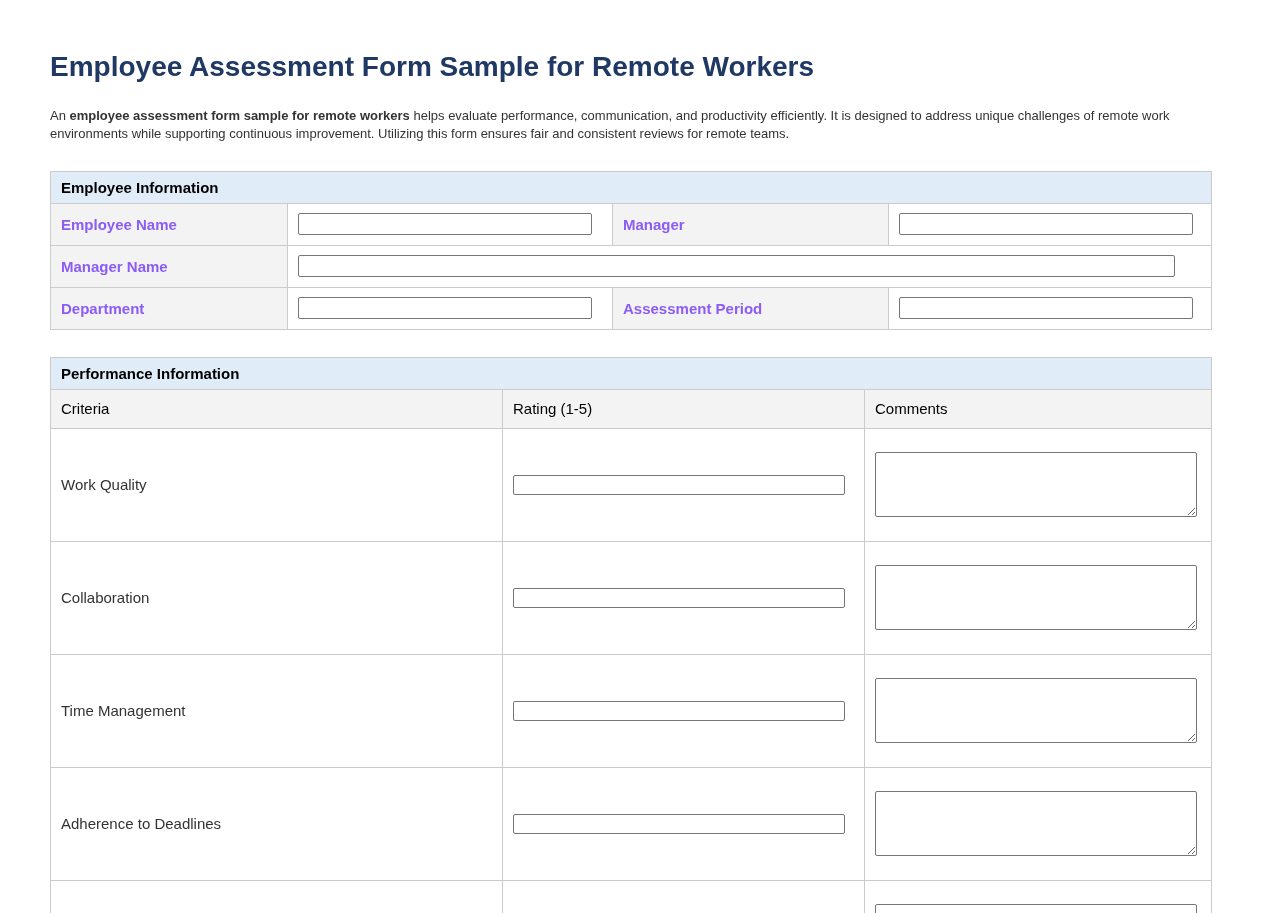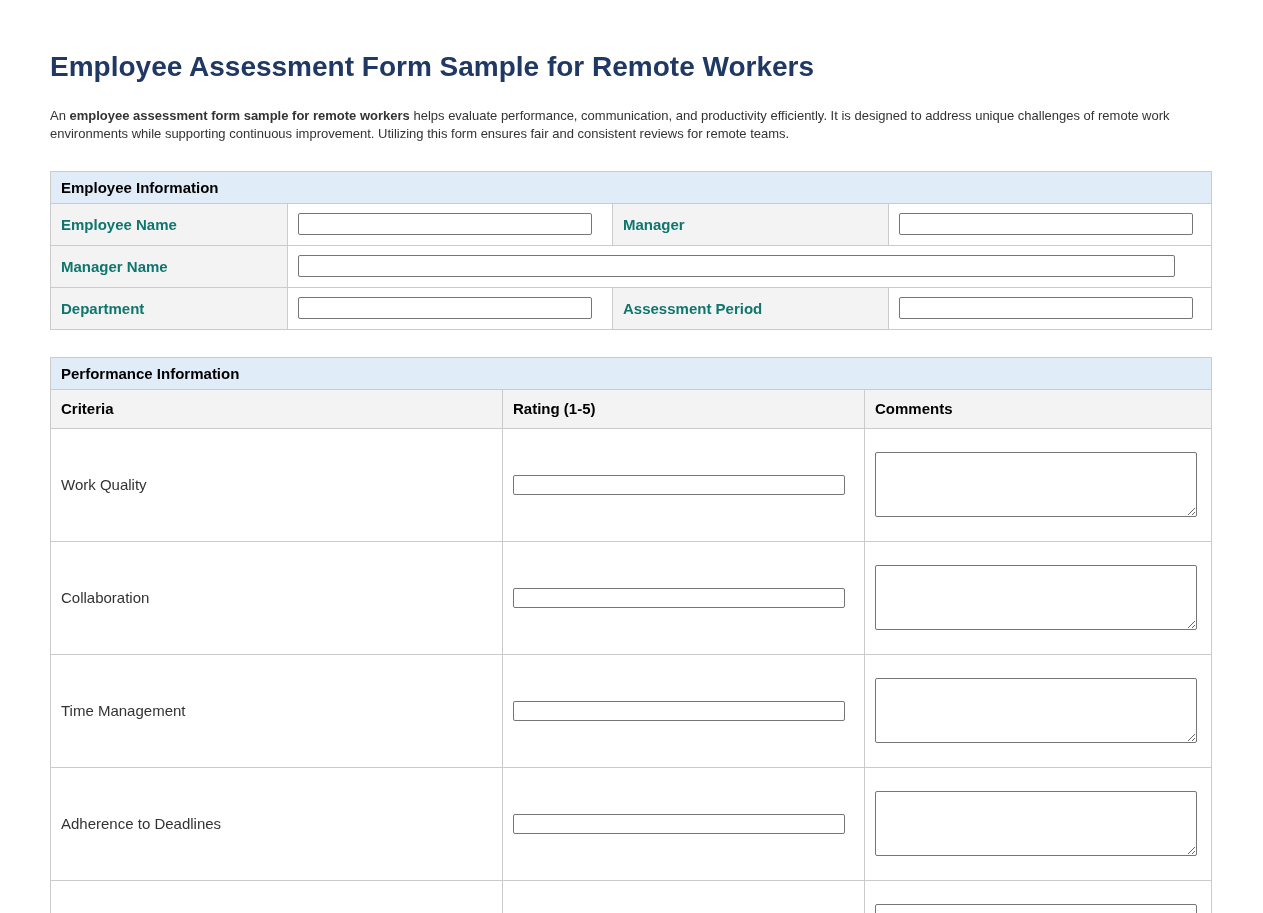--- a/index.html
+++ b/index.html
@@ -51,30 +51,30 @@
     padding: 0 10px;
     height: 31px;
     color: #000;
   }
   td.label-cell {
     background: var(--label-bg, #f3f3f3);
     font-size: 15px;
     font-weight: bold;
     padding: 0 10px;
     height: 41px;
-    color: #0f766e;
+    color: #8b5cf6;
   }
   td.input-cell {
     background: #fff;
     padding: 0 10px;
   }
   th.col-header {
     background: var(--label-bg, #f3f3f3);
     font-size: 15px;
-    font-weight: bold;
+    font-weight: normal;
     text-align: left;
     padding: 0 10px;
     height: 38px;
     color: #000;
   }
   td.criteria-cell {
     font-size: 15px;
     padding: 16px 10px;
     height: 80px;
     color: #333;

